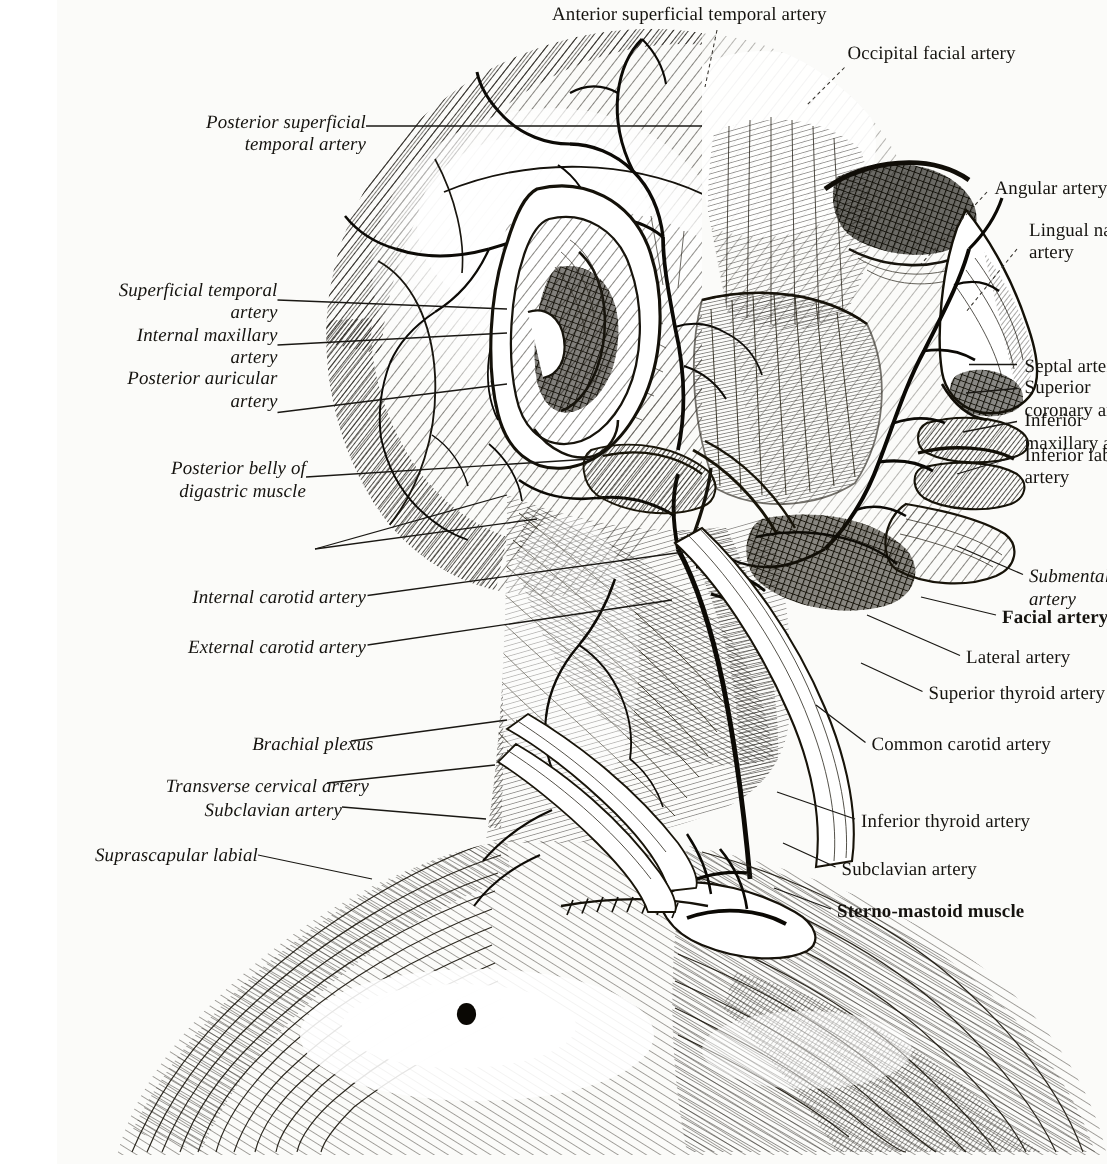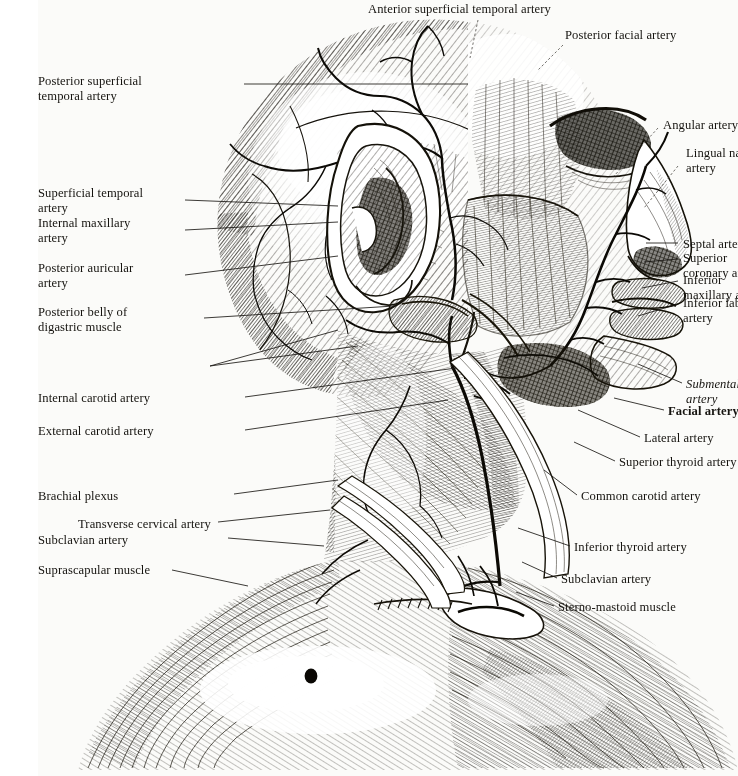--- a/index.html
+++ b/index.html
@@ -16,21 +16,21 @@
   }
   
   .lbl{
     position:absolute;
     font-size:12.6px;
     line-height:14.6px;
     letter-spacing:.1px;
     white-space:pre;
     color:#15130f;
   }
-  .lbl.r{}
+  .lbl.r{text-align:right;font-style:italic;}
   .lbl.l{text-align:left;}
 
   
   .leads{position:absolute;left:0;top:0;width:738px;height:776px;pointer-events:none;}
   .leads line,.leads polyline,.leads path{
     stroke:#1a1814;stroke-width:.85;fill:none;
     vector-effect:non-scaling-stroke;
   }
   .leads .faint{stroke:#35322c;stroke-width:.7;stroke-dasharray:2.4 2.2;}
 
@@ -449,52 +449,52 @@
     <line x1="626" y1="410" x2="576" y2="398"></line>
     <line x1="602" y1="437" x2="540" y2="410"></line>
     <line x1="577" y1="461" x2="536" y2="442"></line>
     <line x1="539" y1="495" x2="506" y2="470"></line>
     <line x1="532" y1="546" x2="480" y2="528"></line>
     <line x1="519" y1="578" x2="484" y2="562"></line>
     <line x1="516" y1="606" x2="478" y2="592"></line>
   </svg>
 
   <div class="lbl l" style="left:330px;top:2px;">Anterior superficial temporal artery</div>
-  <div class="lbl l" style="left:527px;top:28px;">Posterior facial artery</div>
+  <div class="lbl l" style="left:527px;top:28px;">Occipital facial artery</div>
 
   <div class="lbl r" style="left:0;top:74px;width:206px;">Posterior superficial
 temporal artery</div>
   <div class="lbl r" style="left:0;top:186px;width:147px;">Superficial temporal
 artery</div>
   <div class="lbl r" style="left:0;top:216px;width:147px;">Internal maxillary
 artery</div>
-  <div class="lbl r" style="left:0;top:261px;width:147px;">Posterior auricular
+  <div class="lbl r" style="left:0;top:245px;width:147px;">Posterior auricular
 artery</div>
   <div class="lbl r" style="left:0;top:305px;width:166px;">Posterior belly of
 digastric muscle</div>
   <div class="lbl r" style="left:0;top:424px;width:206px;">External carotid artery</div>
   <div class="lbl r" style="left:0;top:391px;width:206px;">Internal carotid artery</div>
-  <div class="lbl r" style="left:0;top:489px;width:196px;">Brachial plexus</div>
-  <div class="lbl r" style="left:12px;top:517px;width:180px;padding-left:28px;">Transverse cervical artery</div>
+  <div class="lbl r" style="left:15px;top:489px;width:196px;">Brachial plexus</div>
+  <div class="lbl r" style="left:0;top:517px;width:180px;padding-left:28px;">Transverse cervical artery</div>
   <div class="lbl r" style="left:0;top:533px;width:190px;">Subclavian artery</div>
-  <div class="lbl r" style="left:0;top:563px;width:134px;">Suprascapular muscle</div>
+  <div class="lbl r" style="left:0;top:563px;width:134px;">Suprascapular labial</div>
 
   <div class="lbl l" style="left:625px;top:118px;">Angular artery</div>
   <div class="lbl l" style="left:648px;top:146px;">Lingual nasal
 artery</div>
   <div class="lbl l" style="left:645px;top:237px;">Septal artery</div>
   <div class="lbl l" style="left:645px;top:251px;">Superior
 coronary artery</div>
   <div class="lbl l" style="left:645px;top:273px;">Inferior
 maxillary artery</div>
   <div class="lbl l" style="left:645px;top:296px;">Inferior labial
 artery</div>
   <div class="lbl l" style="left:648px;top:377px;font-style:italic;">Submental
 artery</div>
   <div class="lbl l" style="left:630px;top:404px;font-weight:bold;">Facial artery</div>
   <div class="lbl l" style="left:606px;top:431px;">Lateral artery</div>
   <div class="lbl l" style="left:581px;top:455px;">Superior thyroid artery</div>
   <div class="lbl l" style="left:543px;top:489px;">Common carotid artery</div>
   <div class="lbl l" style="left:536px;top:540px;">Inferior thyroid artery</div>
   <div class="lbl l" style="left:523px;top:572px;">Subclavian artery</div>
-  <div class="lbl l" style="left:520px;top:600px;">Sterno-mastoid muscle</div>
+  <div class="lbl l" style="left:520px;top:600px;font-weight:bold;">Sterno-mastoid muscle</div>
 
 </div>
 
 </body></html>

